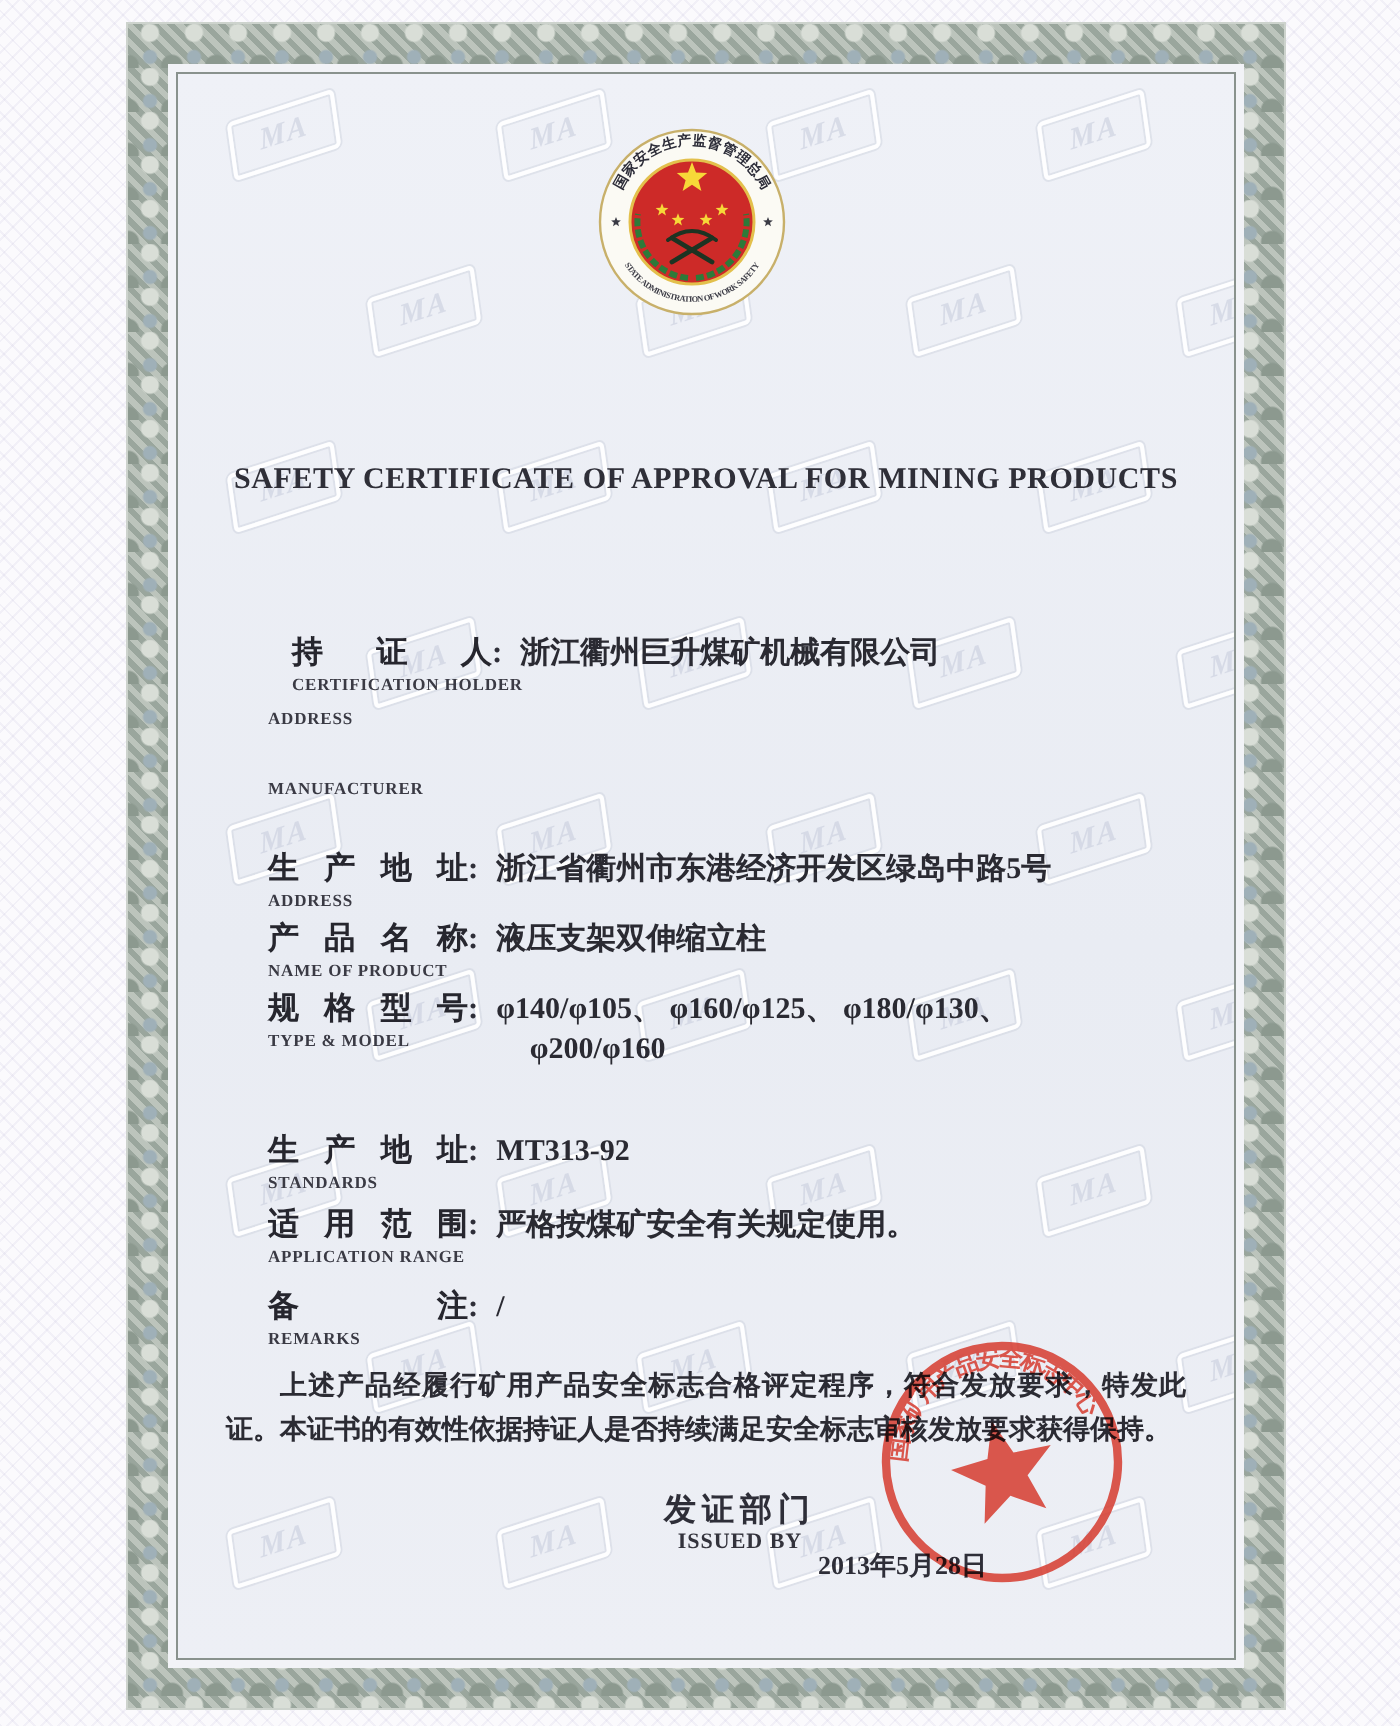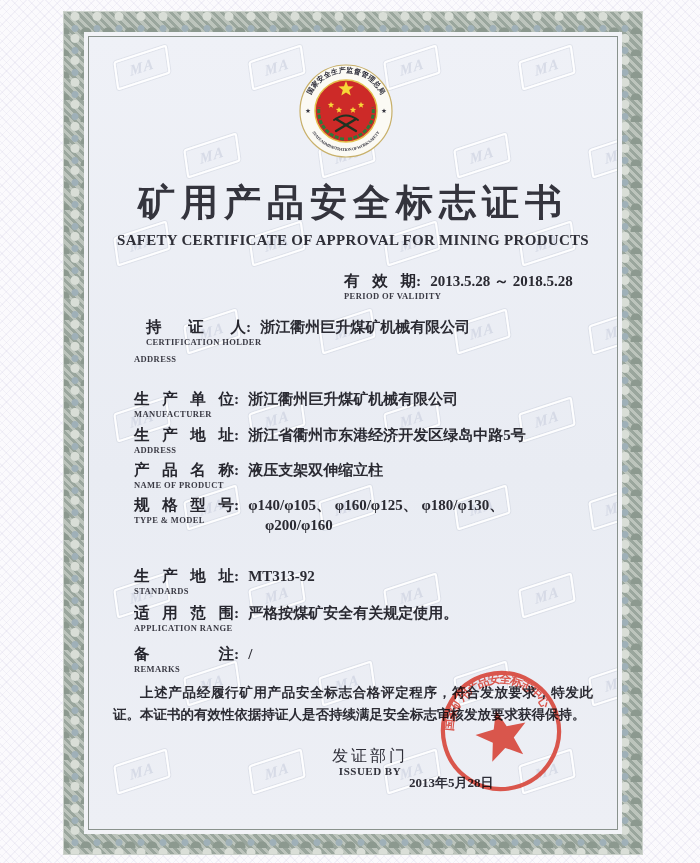--- a/index.html
+++ b/index.html
@@ -71,21 +71,21 @@
   .f-value{font-size:15px;font-weight:bold;color:#2a2a32;}
   .f-value2{font-size:15px;font-weight:bold;color:#2a2a32;margin-left:122px;line-height:20px;}
   .f-en{font-size:8.5px;font-weight:bold;letter-spacing:.4px;line-height:10px;color:#3a3a44;}
   
   .declaration{
     position:absolute;left:24px;top:645px;width:480px;
     font-size:13.5px;font-weight:bold;line-height:21.5px;color:#2b2b33;
     text-indent:2em;text-align:justify;
   }
   .issuer{position:absolute;left:233px;top:710px;width:96px;text-align:center;}
-  .issuer-cn{font-size:16px;font-weight:normal;letter-spacing:3px;line-height:18px;}
+  .issuer-cn{font-size:16px;font-weight:bold;letter-spacing:3px;line-height:18px;}
   .issuer-en{font-size:11px;font-weight:bold;letter-spacing:.5px;line-height:13px;color:#33333c;}
   .issue-date{position:absolute;left:320px;top:737px;font-size:13px;font-weight:bold;}
   
   .stamp{position:absolute;left:346px;top:628px;width:132px;height:132px;z-index:5;opacity:.85;mix-blend-mode:multiply;}
 </style>
 </head>
 <body>
 
 <div class="page">
   <div class="band">
@@ -154,39 +154,31 @@
           <use href="#st" transform="translate(10,48) scale(0.32)" fill="#3a3a44"></use>
           <use href="#st" transform="translate(86,48) scale(0.32)" fill="#3a3a44"></use>
           <text font-size="7" font-weight="bold" fill="#2c2c38" font-family="Liberation Serif,serif">
             <textPath href="#arcTop" startOffset="50%" text-anchor="middle" textLength="88">国家安全生产监督管理总局</textPath>
           </text>
           <text font-size="4.2" font-weight="bold" fill="#3c3c46" font-family="Liberation Serif,serif">
             <textPath href="#arcBot" startOffset="50%" text-anchor="middle" textLength="80">STATE ADMINISTRATION OF WORK SAFETY</textPath>
           </text>
         </svg>
 
-        <div class="title">矿用产品安全标志证书</div>
         <div class="subtitle">SAFETY CERTIFICATE OF APPROVAL FOR MINING PRODUCTS</div>
 
-        <div class="field" style="left:255px;top:234px;">
-          <div class="f-line">
-            <span class="f-label w72">有效期</span><span class="f-colon">:</span><span class="f-value">2013.5.28 ～ 2018.5.28</span>
-          </div>
-          <div class="f-en">PERIOD OF VALIDITY</div>
-        </div>
 
         <div class="field" style="top:280px;margin-left:12px;">
           <div class="f-line"><span class="f-label">持证人</span><span class="f-colon">:</span><span class="f-value">浙江衢州巨升煤矿机械有限公司</span></div>
           <div class="f-en">CERTIFICATION HOLDER</div>
         </div>
         <div class="field" style="top:317px;">
           <div class="f-en">ADDRESS</div>
         </div>
         <div class="field" style="top:352px;">
-          <div class="f-line"><span class="f-label">生产单位</span><span class="f-colon">:</span><span class="f-value">浙江衢州巨升煤矿机械有限公司</span></div>
           <div class="f-en">MANUFACTURER</div>
         </div>
         <div class="field" style="top:388px;">
           <div class="f-line"><span class="f-label">生产地址</span><span class="f-colon">:</span><span class="f-value">浙江省衢州市东港经济开发区绿岛中路5号</span></div>
           <div class="f-en">ADDRESS</div>
         </div>
         <div class="field" style="top:423px;">
           <div class="f-line"><span class="f-label">产品名称</span><span class="f-colon">:</span><span class="f-value">液压支架双伸缩立柱</span></div>
           <div class="f-en">NAME OF PRODUCT</div>
         </div>

